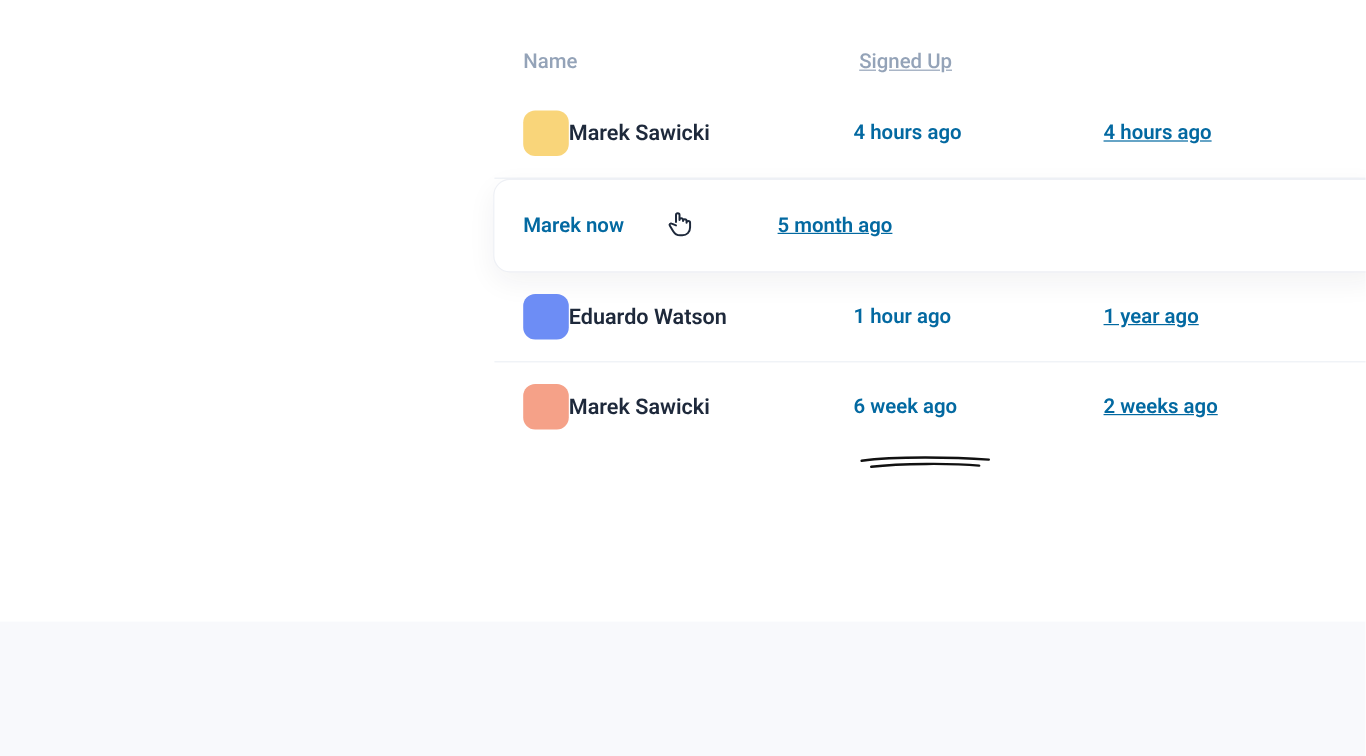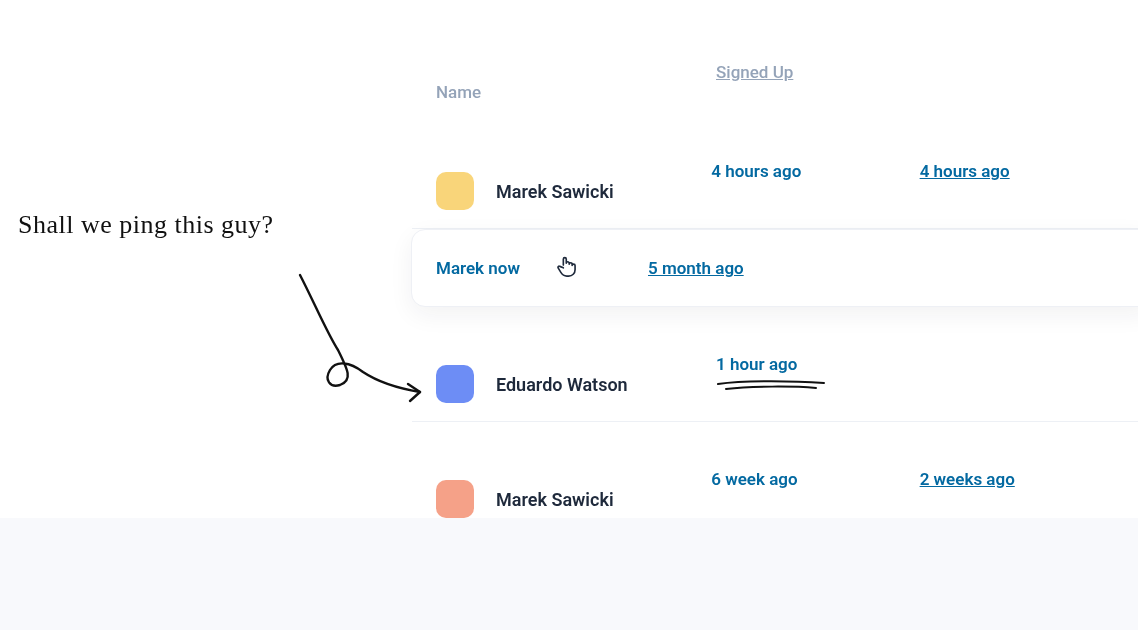--- a/index.html
+++ b/index.html
@@ -3,39 +3,39 @@
 <meta charset="utf-8">
 <style>
   * { box-sizing: border-box; margin: 0; padding: 0; }
   html, body { width: 1138px; height: 630px; font-family: -apple-system, BlinkMacSystemFont, "Segoe UI", Roboto, Helvetica, Arial, sans-serif; background: #ffffff; overflow: hidden; position: relative; }
 
   .stage { position: relative; width: 1138px; height: 630px; }
 
   .table { position: absolute; left: 412px; top: 30px; width: 740px; }
 
   .header-row { display: flex; align-items: center; padding: 12px 24px; }
-  .col-name   { width: 280px; margin-top: 40px; }
+  .col-name   { width: 280px; }
   .col-last   { width: 212px; display:flex; align-items:center; }
   .col-sign   { width: 212px; text-decoration: underline; }
 
   .hdr { color: #94a3b8; font-size: 17px; font-weight: 500; }
 
   .row { display: flex; align-items: center; padding: 18px 24px; border-bottom: 1px solid #edf0f5; }
   .row:last-child { border-bottom: none; }
 
   .row.hovered {
     background: #ffffff;
     border: 1px solid #eef0f5;
     border-radius: 14px;
     box-shadow: 0 8px 24px rgba(30,41,59,0.06);
     padding: 24px 24px;
     margin-left: -1px; margin-right: -1px;
   }
 
-  .name-cell { display: flex; align-items: center; gap: 22px; }
+  .name-cell { display: flex; align-items: center; }
   .avatar { width: 38px; height: 38px; border-radius: 10px; position: relative; flex: 0 0 auto; }
   .avatar.yellow { background: #f9d57a; }
   .avatar.purple { background: #c9a6f2; }
   .avatar.blue   { background: #6d8df5; }
   .avatar.orange { background: #f5a188; }
   .presence-dot { position: absolute; bottom: -3px; right: -3px; width: 12px; height: 12px; background: #22c55e; border: 2px solid #ffffff; border-radius: 50%; }
 
   .name-text { font-size: 18px; font-weight: 600; color: #1e293b; }
   .name-text.link { color: #2f66f4; }
 
@@ -57,32 +57,20 @@
 
   .underline-scribble { position: absolute; left: 716px; top: 378px; width: 110px; height: 16px; pointer-events: none; }
 </style>
 </head>
 <body>
 
 <div class="stage">
 
   <div class="footer-band"></div>
 
-  <div class="annotation">
-    <div class="annotation-text">Shall we ping this guy?</div>
-    <svg width="420" height="200" viewBox="0 0 420 200">
-      <path d="M 282 35
-               C 295 60, 310 95, 320 110
-               C 330 130, 335 140, 322 145
-               C 312 148, 306 140, 312 130
-               C 318 120, 332 122, 345 132
-               C 360 142, 378 148, 402 152" fill="none" stroke="#111" stroke-width="2.4" stroke-linecap="round" stroke-linejoin="round"></path>
-      <path d="M 402 152 L 390 144 M 402 152 L 392 161" fill="none" stroke="#111" stroke-width="2.4" stroke-linecap="round"></path>
-    </svg>
-  </div>
 
   <svg class="underline-scribble" viewBox="0 0 110 16">
     <path d="M2 6 C 30 2, 80 3, 108 5" fill="none" stroke="#111" stroke-width="2" stroke-linecap="round"></path>
     <path d="M10 11 C 35 8, 78 8, 100 10" fill="none" stroke="#111" stroke-width="2" stroke-linecap="round"></path>
   </svg>
 
   <div class="table">
 
     <div class="header-row">
       <div class="col-name hdr">Name</div>
@@ -114,20 +102,21 @@
       </div>
       <div class="col-sign meta-text">5 month ago</div>
     </div>
 
     <div class="row">
       <div class="col-name name-cell">
         <div class="avatar blue"></div>
         <div class="name-text">Eduardo Watson</div>
       </div>
       <div class="col-last meta-text">1 hour ago</div>
+      <div class="col-sign meta-text">1 year ago</div>
     </div>
 
     <div class="row">
       <div class="col-name name-cell">
         <div class="avatar orange"></div>
         <div class="name-text">Marek Sawicki</div>
       </div>
       <div class="col-last meta-text">6 week ago</div>
       <div class="col-sign meta-text">2 weeks ago</div>
     </div>

